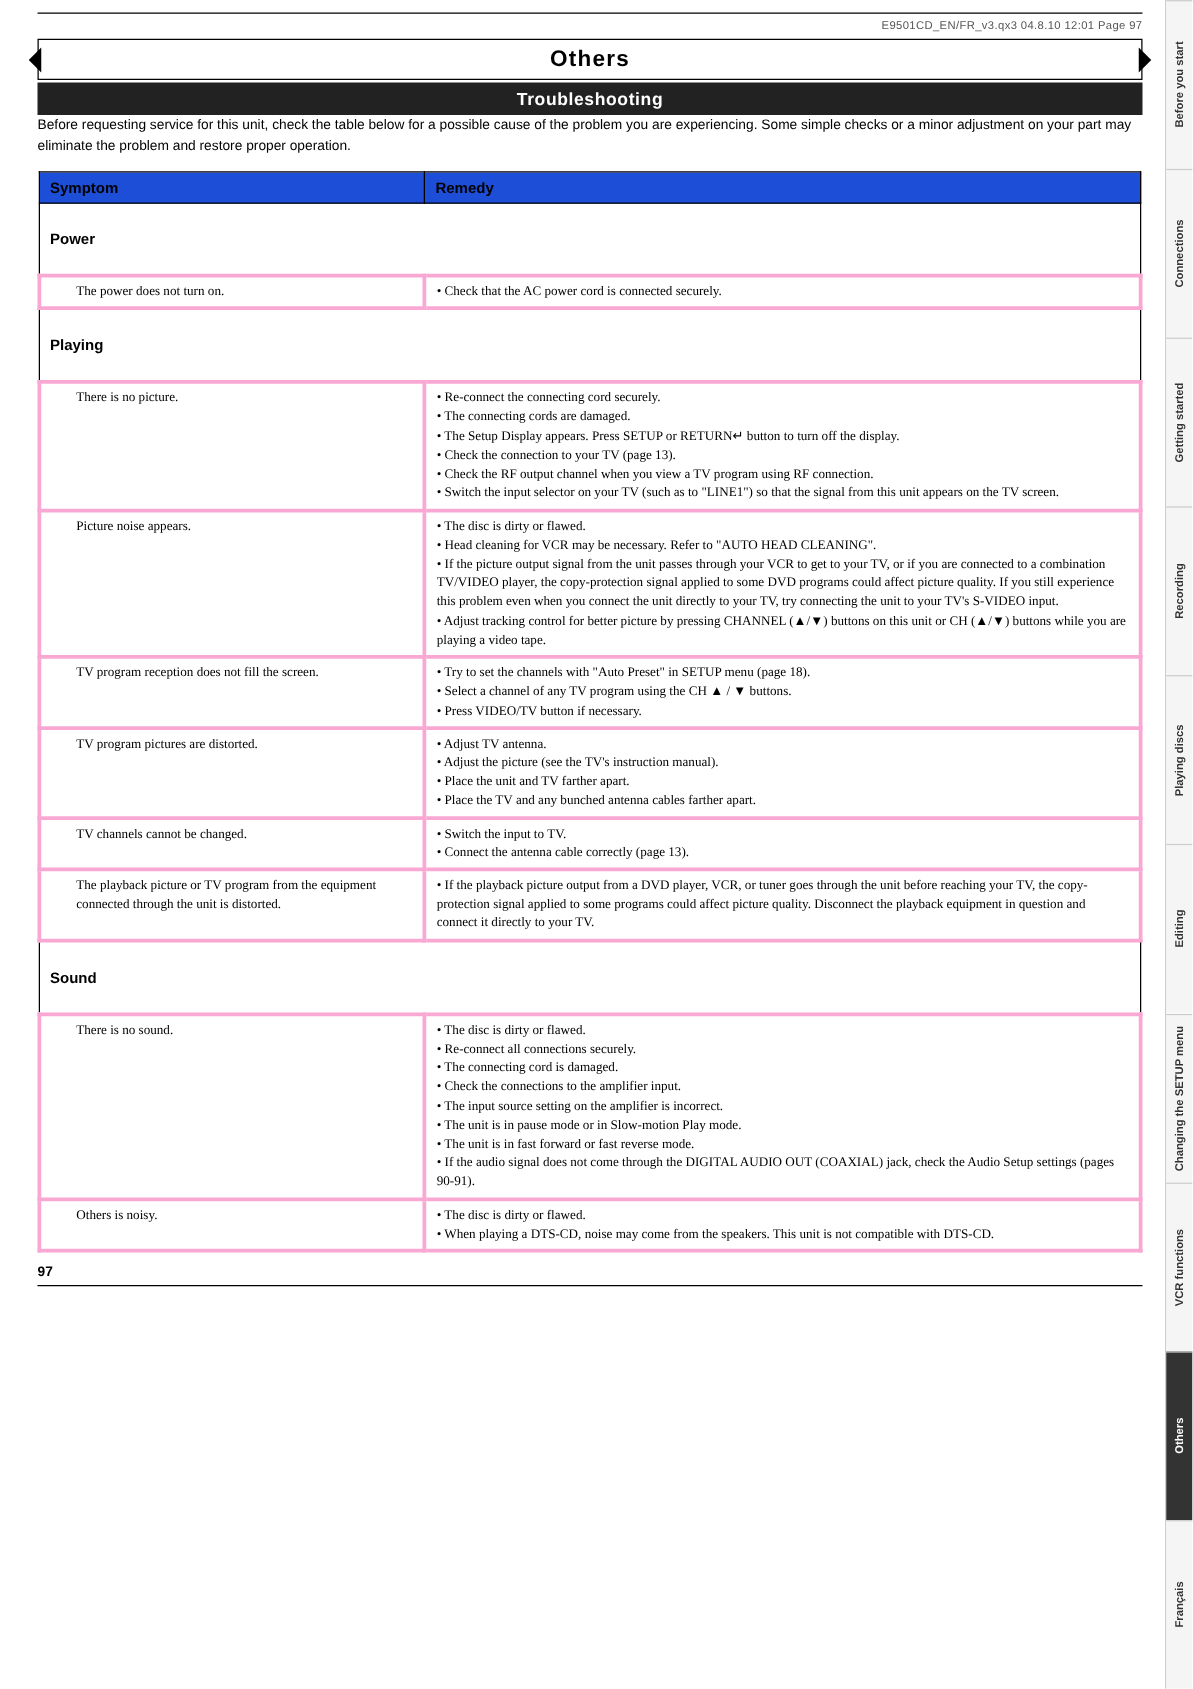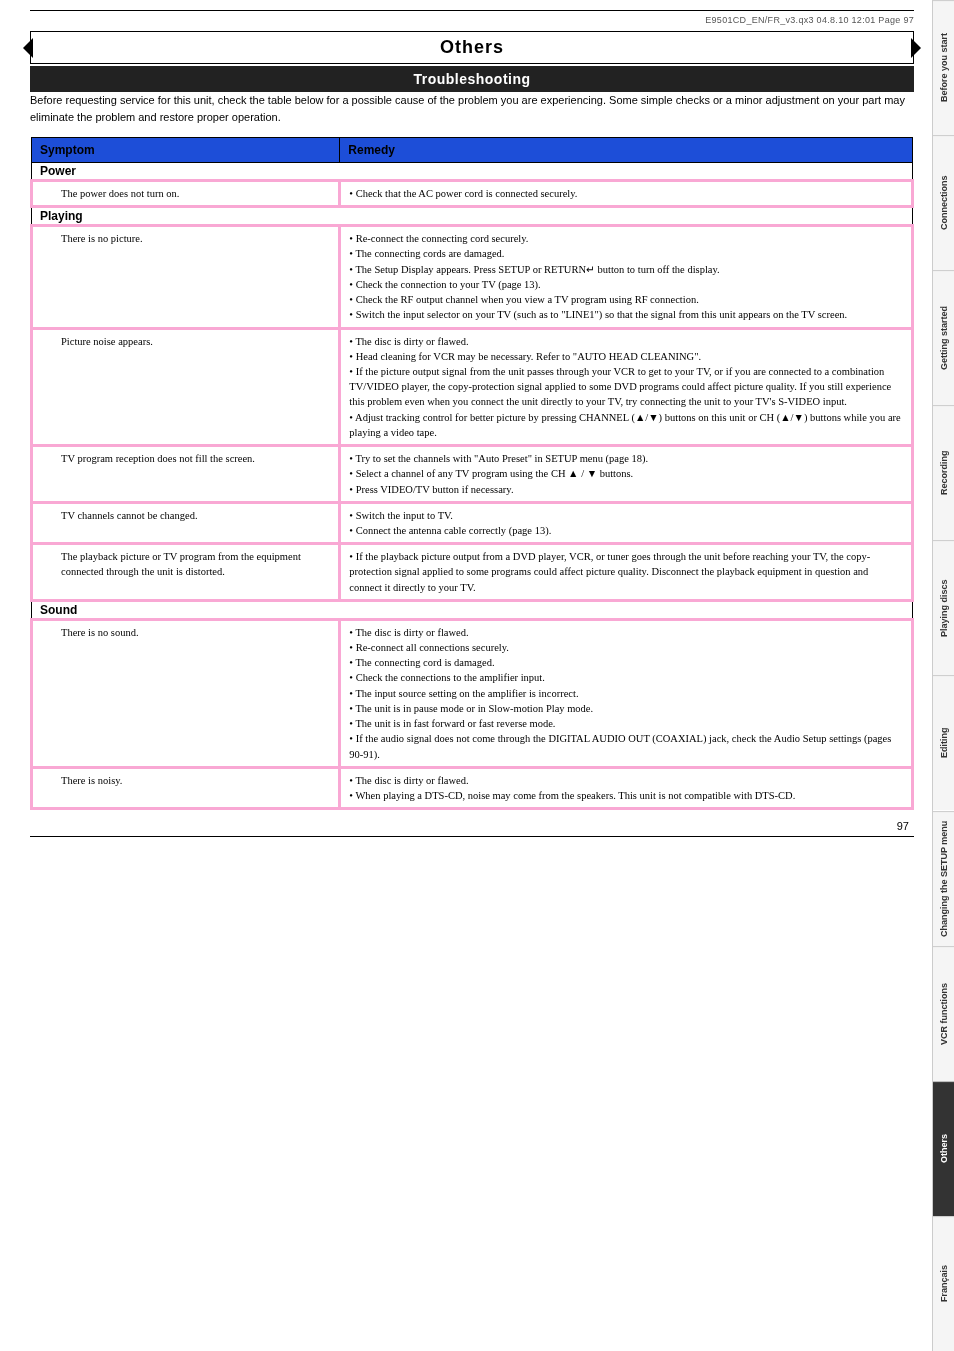--- a/index.html
+++ b/index.html
@@ -100,21 +100,21 @@
       background: #1d4ed8;
       font-weight: bold;
       font-size: 12px;
       padding: 5px 8px;
       border: 1px solid #000;
     }
 
     .troubleshoot-table .category-row td {
       font-weight: bold;
       font-size: 12px;
-      padding: 1px 8px;
+      padding: 21px 8px;
       border-left: 1px solid #000;
       border-right: 1px solid #000;
       border-bottom: none;
       background: #fff;
     }
 
     .troubleshoot-table .data-row td {
       padding: 4px 8px;
       border: 3px solid #f9a8d4;
       vertical-align: top;
@@ -161,24 +161,25 @@
       justify-content: center;
       min-height: 80px;
     }
 
     .sidebar-tab.active {
       background: #333;
       color: #fff;
     }
 
     .page-number {
-      text-align: right;
+      text-align: left;
       font-size: 11px;
       margin-top: 10px;
       padding-right: 5px;
+      font-weight: bold;
     }
 
     .top-rule {
       border-top: 1px solid #000;
       margin-bottom: 4px;
     }
     .bottom-rule {
       border-bottom: 1px solid #000;
       margin-top: 4px;
     }
@@ -225,36 +226,40 @@
           </tr>
           <tr class="data-row">
             <td>Picture noise appears.</td>
             <td>• The disc is dirty or flawed.<br>• Head cleaning for VCR may be necessary. Refer to "AUTO HEAD CLEANING".<br>• If the picture output signal from the unit passes through your VCR to get to your TV, or if you are connected to a combination TV/VIDEO player, the copy-protection signal applied to some DVD programs could affect picture quality. If you still experience this problem even when you connect the unit directly to your TV, try connecting the unit to your TV's S-VIDEO input.<br>• Adjust tracking control for better picture by pressing CHANNEL (▲/▼) buttons on this unit or CH (▲/▼) buttons while you are playing a video tape.</td>
           </tr>
           <tr class="data-row">
             <td>TV program reception does not fill the screen.</td>
             <td>• Try to set the channels with "Auto Preset" in SETUP menu (page 18).<br>• Select a channel of any TV program using the CH ▲ / ▼ buttons.<br>• Press VIDEO/TV button if necessary.</td>
           </tr>
           <tr class="data-row">
+            <td>TV program pictures are distorted.</td>
+            <td>• Adjust TV antenna.<br>• Adjust the picture (see the TV's instruction manual).<br>• Place the unit and TV farther apart.<br>• Place the TV and any bunched antenna cables farther apart.</td>
+          </tr>
+          <tr class="data-row">
             <td>TV channels cannot be changed.</td>
             <td>• Switch the input to TV.<br>• Connect the antenna cable correctly (page 13).</td>
           </tr>
           <tr class="data-row">
             <td>The playback picture or TV program from the equipment connected through the unit is distorted.</td>
             <td>• If the playback picture output from a DVD player, VCR, or tuner goes through the unit before reaching your TV, the copy-protection signal applied to some programs could affect picture quality. Disconnect the playback equipment in question and connect it directly to your TV.</td>
           </tr>
           <tr class="category-row">
             <td colspan="2">Sound</td>
           </tr>
           <tr class="data-row">
             <td>There is no sound.</td>
             <td>• The disc is dirty or flawed.<br>• Re-connect all connections securely.<br>• The connecting cord is damaged.<br>• Check the connections to the amplifier input.<br>• The input source setting on the amplifier is incorrect.<br>• The unit is in pause mode or in Slow-motion Play mode.<br>• The unit is in fast forward or fast reverse mode.<br>• If the audio signal does not come through the DIGITAL AUDIO OUT (COAXIAL) jack, check the Audio Setup settings (pages 90-91).</td>
           </tr>
           <tr class="data-row">
-            <td>There is noisy.</td>
+            <td>Others is noisy.</td>
             <td>• The disc is dirty or flawed.<br>• When playing a DTS-CD, noise may come from the speakers. This unit is not compatible with DTS-CD.</td>
           </tr>
         </tbody>
     </table>
 
     <div class="page-number">97</div>
 
     <div class="bottom-rule"></div>
   </div>
 

